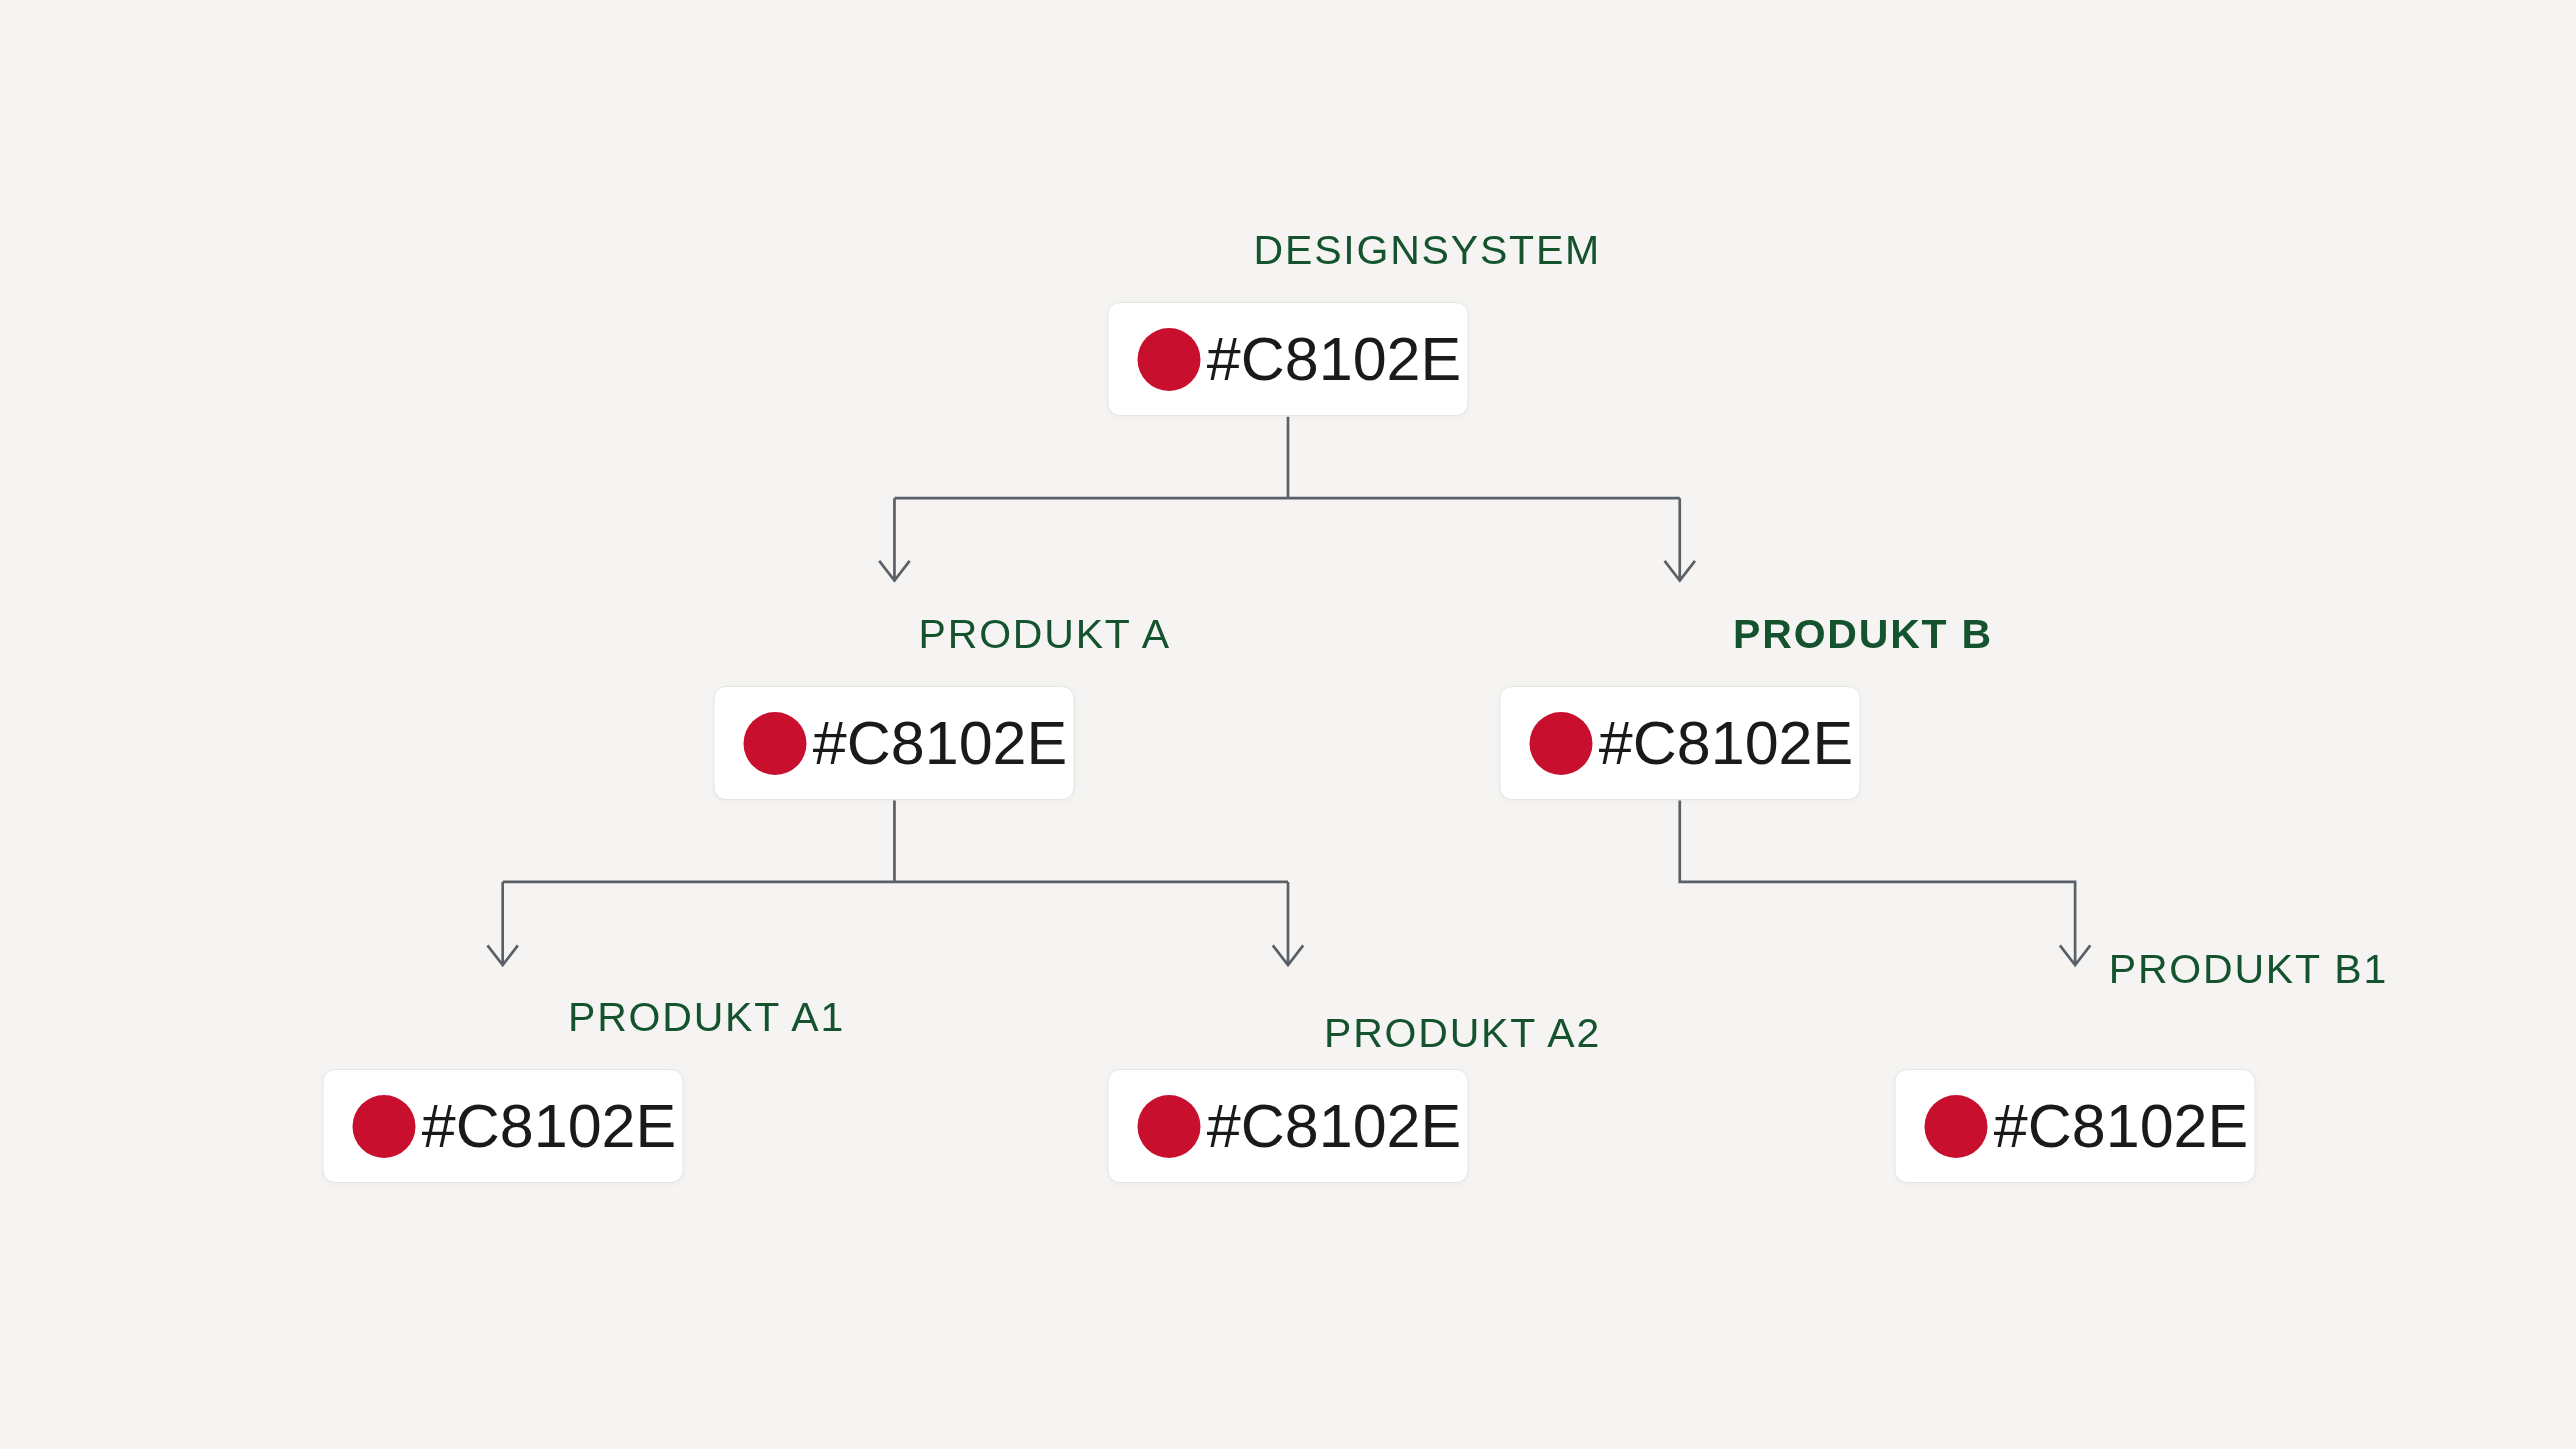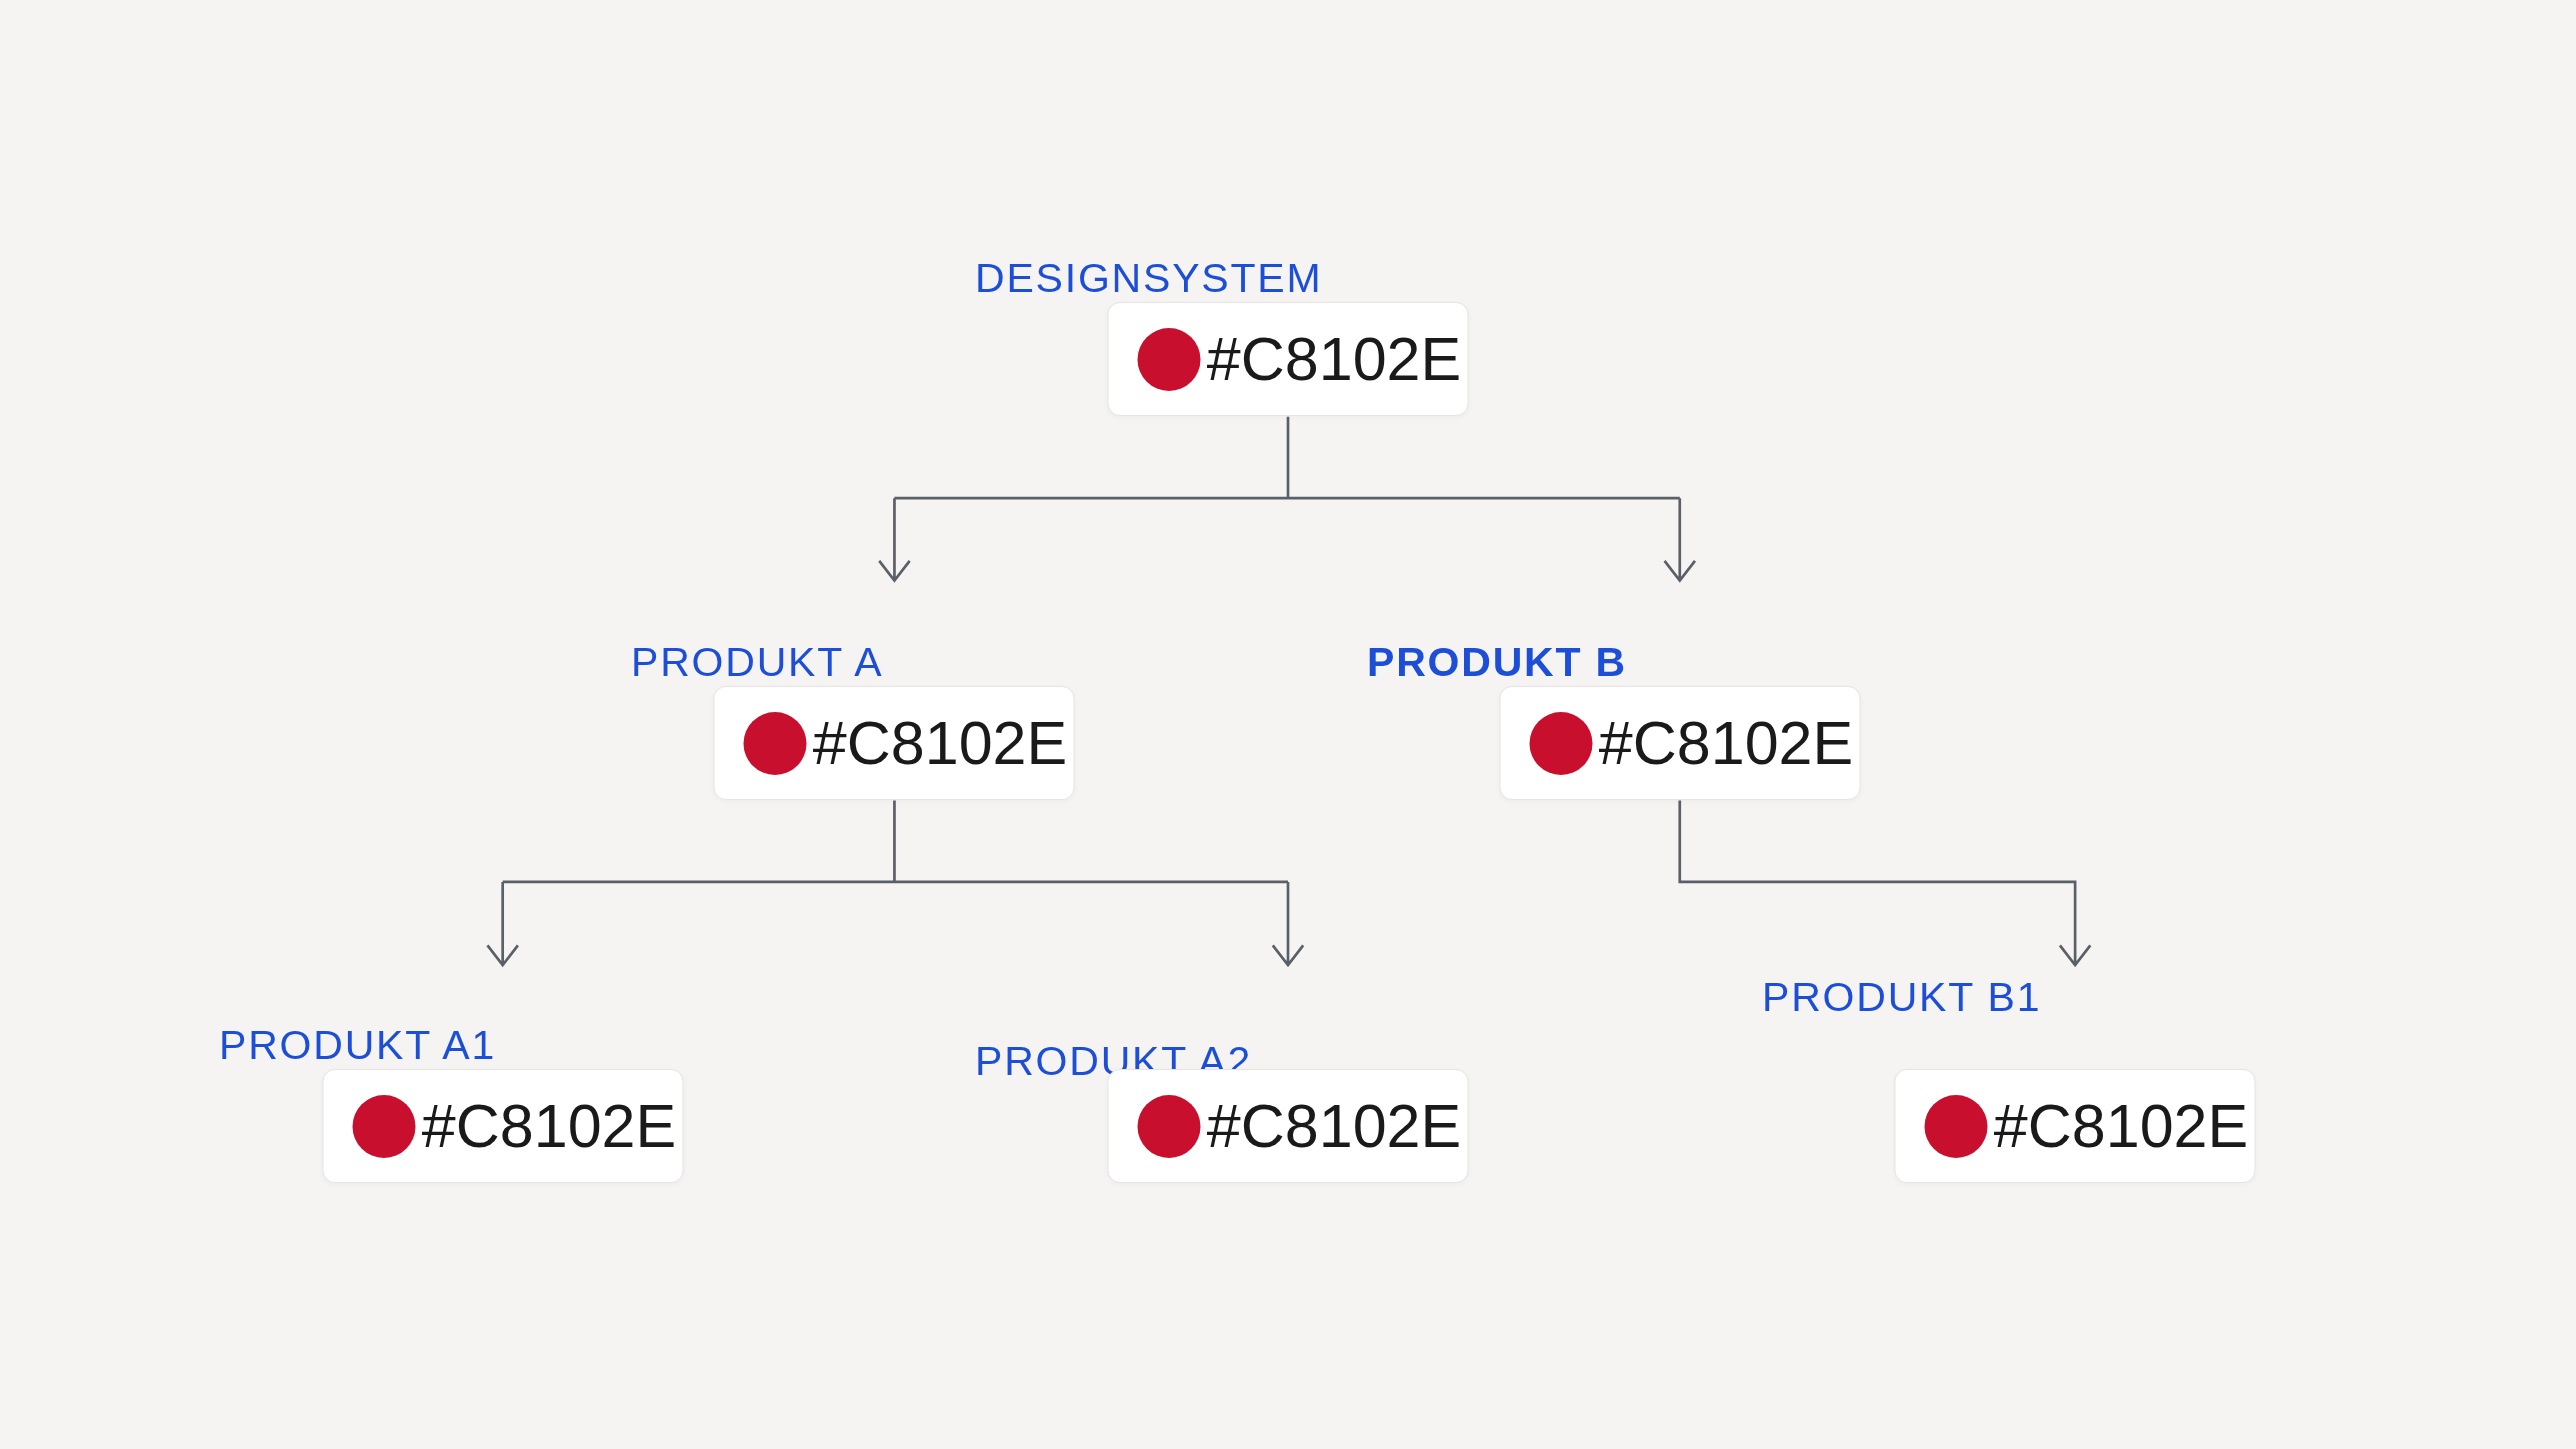--- a/index.html
+++ b/index.html
@@ -26,27 +26,26 @@
     stroke-linejoin: miter;
     stroke-linecap: butt;
   }
 
   .node { position: absolute; }
 
   .node-label {
     position: absolute;
     width: 626px;
     transform: translateX(-50%);
-    text-align: left;
+    text-align: right;
     font-size: 41px;
     line-height: 50px;
     letter-spacing: 1.8px;
-    color: #1d4ed8;
+    color: #14532d;
     white-space: nowrap;
-    margin-top: 28px;
   }
 
   .color-card {
     position: absolute;
     width: 361px;
     height: 114px;
     transform: translateX(-50%);
     background: #FFFFFF;
     border: 1.8px solid #E6E5E2;
     border-radius: 12.5px;
@@ -89,21 +88,21 @@
 
   <div class="node">
     <div class="node-label" style="left:1288px; top:225px;">DESIGNSYSTEM</div>
     <div class="color-card" style="left:1288px; top:302px;">
       <span class="swatch" style="background: rgb(200, 16, 46);"></span>
       <span class="hex-value">#C8102E</span>
     </div>
   </div>
 
   <div class="node">
-    <div class="node-label" style="left:944px; top:609px;">PRODUKT A</div>
+    <div class="node-label" style="left:858px; top:609px;">PRODUKT A</div>
     <div class="color-card" style="left:894px; top:686px;">
       <span class="swatch" style="background: rgb(200, 16, 46);"></span>
       <span class="hex-value">#C8102E</span>
     </div>
   </div>
 
   <div class="node">
     <div class="node-label" style="left:1680px; top:609px;font-weight:bold;">PRODUKT B</div>
     <div class="color-card" style="left:1680px; top:686px;">
       <span class="swatch" style="background: rgb(200, 16, 46);"></span>

